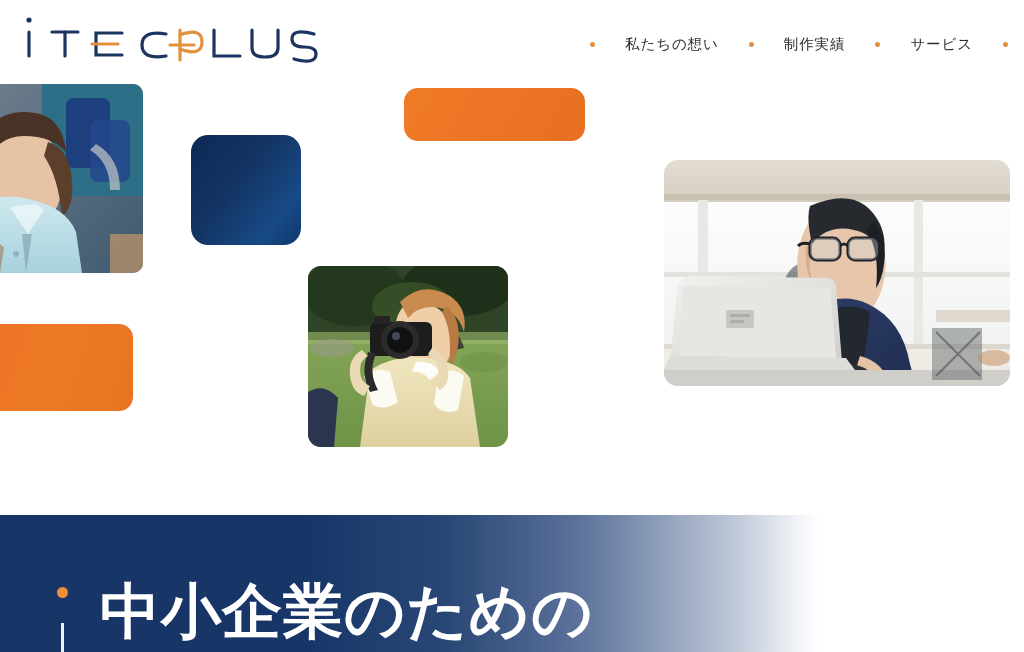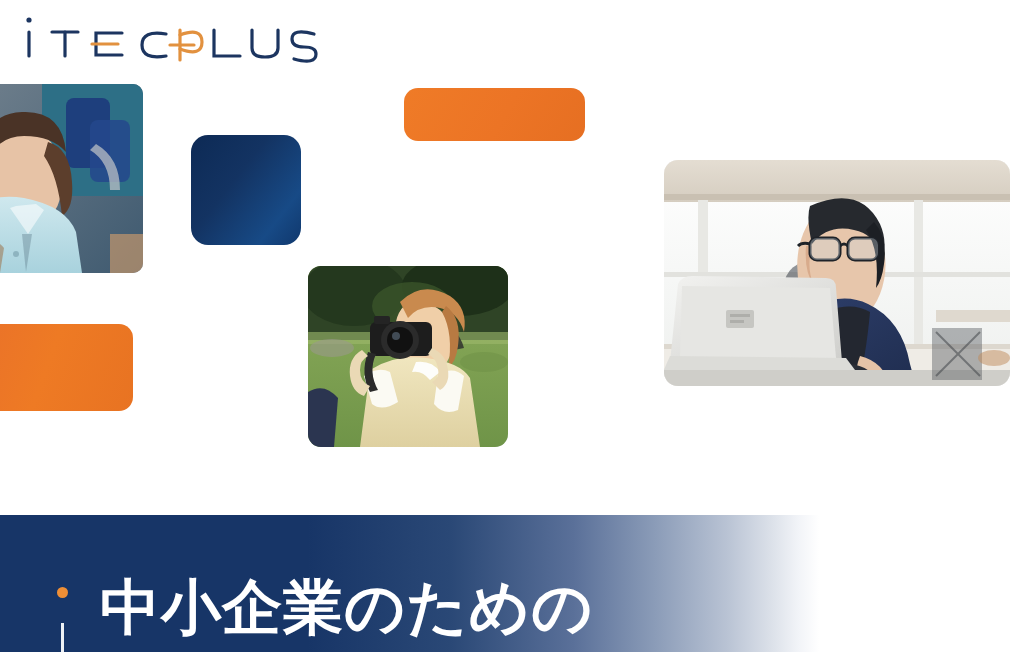--- a/index.html
+++ b/index.html
@@ -85,21 +85,21 @@
     background:#ef8f36; z-index:12;
   }
   .band-accent-line {
     position:absolute; left:61px; top:623px;
     width:3px; height:29px; background:#eef1f5; z-index:12;
   }
   .band-title {
     position:absolute; left:100px; top:578px; z-index:12;
     font-size:60px; line-height:68px; font-weight:700;
     color:#ffffff; letter-spacing:1px; white-space:nowrap;
-    font-family:Liberation Mono, monospace;
+    font-family:Liberation Sans, sans-serif;
   }
 </style>
 </head>
 <body>
 
 <div class="stage">
 
   <div class="collage">
 
     <div class="shape photo-left">
@@ -280,15 +280,24 @@
 
           <path d="M74 36 L100 36"></path>
 
           <path d="M162 22 L162 52"></path>
           <path d="M162 27 q22-8 22 7 q0 15-22 7"></path>
           <path d="M152 37 L176 37"></path>
         </g>
       </svg>
     </div>
 
+    <nav class="nav">
+      <span class="nav-dot"></span>
+      <a class="nav-link">私たちの想い</a>
+      <span class="nav-dot"></span>
+      <a class="nav-link">制作実績</a>
+      <span class="nav-dot"></span>
+      <a class="nav-link">サービス</a>
+      <span class="nav-dot"></span>
+    </nav>
   </header>
 
 </div>
 
 </body></html>

